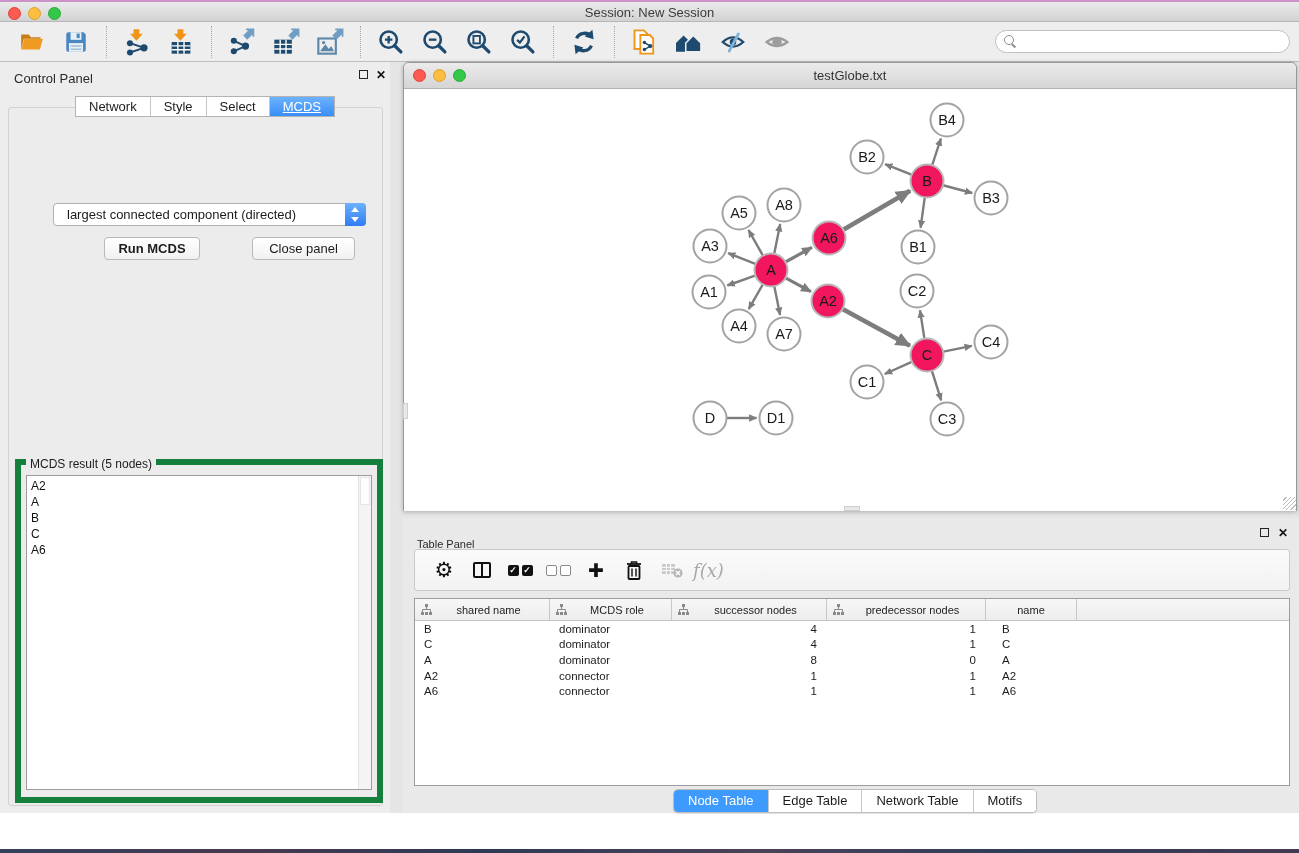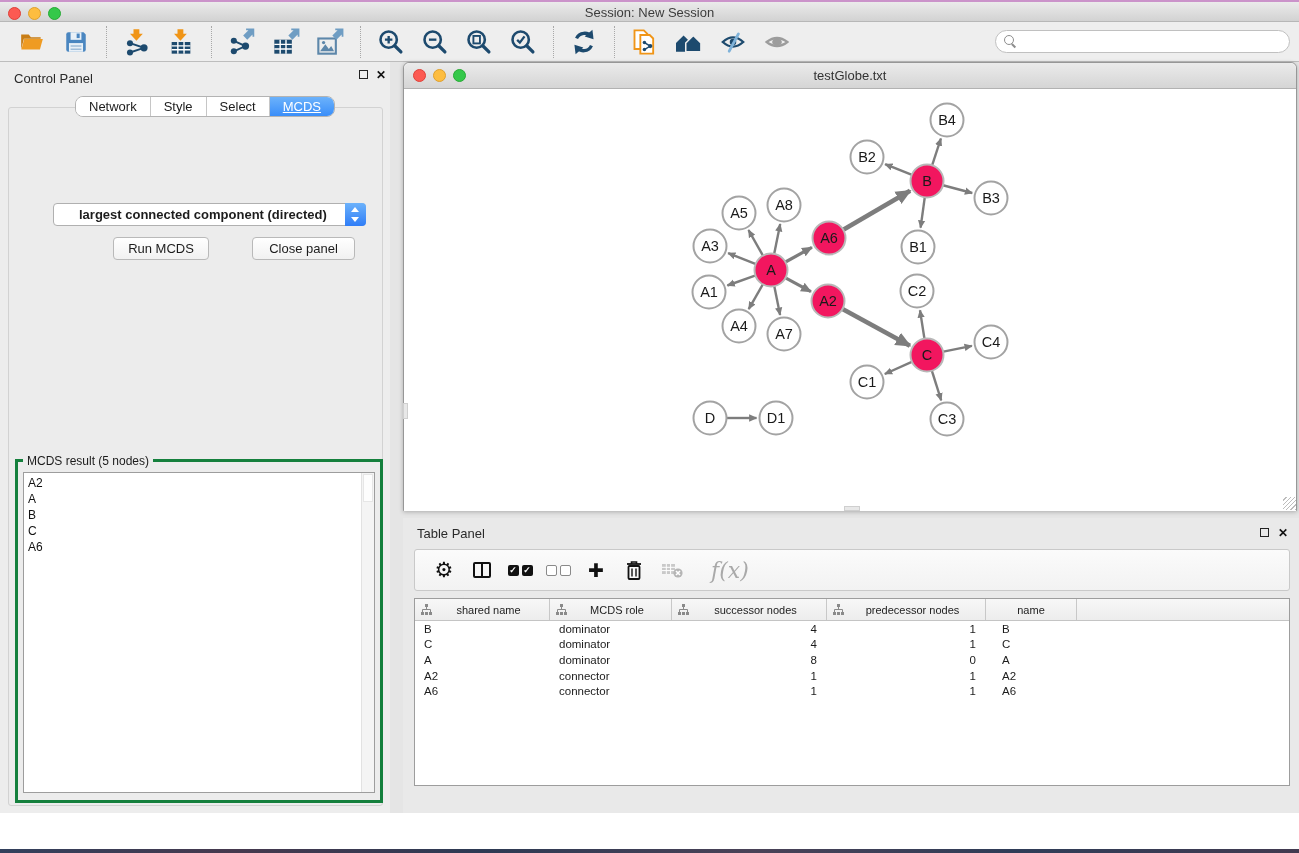--- a/index.html
+++ b/index.html
@@ -28,62 +28,62 @@
 
   
   .workspace { position:absolute; top:62px; left:0; right:0; height:751px; background:#e5e5e5; }
 
   
   .control-panel { position:absolute; left:0; top:0; width:390px; height:751px; background:#ededed; }
   .cp-title { position:absolute; left:14px; top:9px; font-size:13px; color:#2a2a2a; }
   .win-float { position:absolute; width:9px; height:9px; border:1.5px solid #222; }
   .win-close { position:absolute; font-size:12px; font-weight:bold; color:#111; line-height:12px; }
   .cp-content { position:absolute; left:8px; right:7px; top:45px; height:699px; border:1px solid #d2d2d2; border-radius:3px; background:#ececec; }
-  .cp-tabs { position:absolute; left:75px; top:34px; display:flex; height:21px; z-index:2; border-radius:8px; overflow:hidden; border:1px solid #b3b3b3; background:#fff; }
+  .cp-tabs { position:absolute; left:75px; top:34px; display:flex; height:21px; z-index:2; border-radius:0; overflow:hidden; border:1px solid #b3b3b3; background:#fff; }
   .cp-tab { padding:0 13px; font-size:13px; color:#1c1c1c; line-height:19px; border-right:1px solid #c6c6c6; background:#fff; }
   .cp-tab:last-child { border-right:none;text-decoration:underline; }
   .cp-tab.active { background:linear-gradient(#6cb2fb,#3a8ef9); color:#fff; }
   .opt-label { position:absolute; left:0; right:0; top:74px; text-align:center; font-size:13px; color:#1c1c1c; }
   .dropdown { position:absolute; left:44px; top:95px; width:313px; height:23px; background:#fff; border:1px solid #b0b0b0; border-radius:4px; display:flex; align-items:center; }
-  .dropdown .dd-text { flex:1; font-size:13px; color:#1c1c1c; padding-left:25px; white-space:nowrap; overflow:hidden;font-weight:bold; }
+  .dropdown .dd-text { flex:1; font-size:13px; color:#1c1c1c; padding-left:13px; white-space:nowrap; overflow:hidden; }
   .dd-stepper { width:21px; height:23px; margin:-1px -1px -1px 0; border-radius:0 4px 4px 0; background:linear-gradient(#6cb2fb,#2f7df7); position:relative; }
   .dd-stepper::before { content:""; position:absolute; left:6px; top:4px; border-left:4.5px solid transparent; border-right:4.5px solid transparent; border-bottom:5px solid #fff; }
   .dd-stepper::after { content:""; position:absolute; left:6px; bottom:4px; border-left:4.5px solid transparent; border-right:4.5px solid transparent; border-top:5px solid #fff; }
   .cp-btn { position:absolute; top:129px; height:23px; background:linear-gradient(#ffffff,#f1f1f1); border:1px solid #b9b9b9; border-radius:4px; font-size:13px; color:#1c1c1c; text-align:center; line-height:21px; }
-  .groupbox { position:absolute; left:14px; top:396px; width:368px; height:344px; border:3px solid #15803d; }
+  .groupbox { position:absolute; left:14px; top:396px; width:368px; height:344px; border:6px solid #15803d; }
   .groupbox .gb-label { position:absolute; left:5px; top:-8px; background:#ececec; padding:0 4px; font-size:12px; color:#1c1c1c; }
   .gb-list { position:absolute; left:5px; top:10px; right:5px; bottom:7px; background:#fff; border:1px solid #9d9d9d; }
   .gb-scroll { position:absolute; right:0; top:0; bottom:0; width:13px; background:#f4f4f4; border-left:1px solid #e2e2e2; }
   .gb-scroll::before{ content:""; position:absolute; top:1px; left:1px; right:1px; height:26px; background:#fdfdfd; border:1px solid #e6e6e6; }
   .list-item { font-size:12px; color:#111; line-height:16px; padding-left:4px; }
 
   
   .net-window { position:absolute; left:403px; top:0; width:894px; height:449px; background:#fff; border:1px solid #979797; border-radius:6px 6px 0 0; box-shadow:0 1px 4px rgba(0,0,0,.25); }
   .net-titlebar { position:absolute; left:0; right:0; top:0; height:26px; background:linear-gradient(#ebebeb,#d5d5d5); border-bottom:1px solid #b2b2b2; border-radius:6px 6px 0 0; }
   .net-titlebar .lights { top:6px; left:9px; }
   .net-title { position:absolute; left:0; right:0; top:5px; text-align:center; font-size:13px; color:#333; }
   .net-canvas { position:absolute; left:0; top:26px; width:892px; height:422px; background:#fff; }
   .grip-left { position:absolute; left:-1px; top:340px; width:5px; height:16px; background:#e8e8e8; border:1px solid #cfcfcf; }
   .grip-bottom { position:absolute; bottom:-1px; left:440px; width:16px; height:5px; background:#e8e8e8; border:1px solid #cfcfcf; }
   .grip-corner { position:absolute; right:0; bottom:0; width:13px; height:13px;
     background:repeating-linear-gradient(135deg,#fff 0 2px,#bdbdbd 2px 3px); }
 
   
   .table-panel { position:absolute; left:403px; top:456px; width:896px; height:295px; background:#e9e9e9; }
-  .tp-title { position:absolute; left:14px; top:8px; font-size:13px; color:#2a2a2a; }
+  .tp-title { position:absolute; left:14px; top:20px; font-size:11px; color:#2a2a2a; }
   .tp-toolbar { position:absolute; left:11px; top:31px; width:876px; height:42px; background:linear-gradient(#fbfbfb,#f2f2f2); border:1px solid #c9c9c9; border-radius:3px; display:flex; align-items:center; padding-left:10px; }
   .tp-ic { width:26px; height:26px; display:flex; align-items:center; justify-content:center; margin:0 6px; }
   .gear-glyph { font-family:"DejaVu Sans",sans-serif; font-size:21px; color:#111; line-height:26px; }
   .col-glyph { width:18px; height:16px; border:2.5px solid #111; border-radius:2px; position:relative; }
   .col-glyph::before { content:""; position:absolute; left:50%; top:0; bottom:0; width:2.5px; margin-left:-1.25px; background:#111; }
   .chkpair { display:flex; gap:3px; }
   .chk { width:11px; height:11px; border-radius:2px; background:#111; color:#fff; font-size:9px; line-height:11px; text-align:center; font-weight:bold; }
   .unchk { width:11px; height:11px; border-radius:2px; background:#fff; border:1.5px solid #8a8a8a; }
   .plus-glyph { font-family:"DejaVu Sans",sans-serif; font-size:19px; color:#111; font-weight:bold; }
-  .fx { font-family:"DejaVu Serif",serif; font-style:italic; font-size:22px; color:#a9a9a9; margin-left:20px; }
+  .fx { font-family:"DejaVu Serif",serif; font-style:italic; font-size:18px; color:#a9a9a9; margin-left:2px; }
   .tp-table { position:absolute; left:11px; top:80px; width:876px; height:188px; background:#fff; border:1px solid #9d9d9d; overflow:hidden; }
   .thead { display:flex; height:22px; background:linear-gradient(#f7f7f7,#ededed); border-bottom:1px solid #c4c4c4; }
   .th { display:flex; align-items:center; border-right:1px solid #c8c8c8; font-size:11px; color:#222; padding-left:6px; position:relative; }
   .th .th-label { flex:1; text-align:center; padding-right:6px; }
   .th-icon { display:inline-flex; margin-right:2px; }
   .tr { display:flex; height:15.6px; align-items:center; }
   .td { font-size:11.5px; color:#1c1c1c; white-space:nowrap; }
   .td.a-left { padding-left:9px; }
   .td.a-right { text-align:right; padding-right:10px; }
   .td.a-leftpad { padding-left:16px; }
@@ -251,21 +251,21 @@
 
     <div class="control-panel">
       <div class="cp-title">Control Panel</div>
       <div class="win-float" style="left:359px; top:8px;"></div>
       <div class="win-close" style="left:376px; top:7px;">✕</div>
       <div class="cp-content">
         <div class="dropdown">
           <span class="dd-text">largest connected component (directed)</span>
           <span class="dd-stepper"></span>
         </div>
-        <div class="cp-btn" style="left:104px; width:96px;">Run MCDS</div>
+        <div class="cp-btn" style="left:95px; width:96px;font-weight:bold;">Run MCDS</div>
         <div class="cp-btn" style="left:202px; width:103px;margin-left:41px;">Close panel</div>
         <div class="groupbox" style="left:6px; top:351px; width:368px; height:344px;">
           <span class="gb-label">MCDS result (5 nodes)</span>
           <div class="gb-list">
             <div style="margin:2px 14px 0 0;">
                 <div class="list-item">A2</div>
                 <div class="list-item">A</div>
                 <div class="list-item">B</div>
                 <div class="list-item">C</div>
                 <div class="list-item">A6</div>
@@ -540,17 +540,23 @@
             <div class="tr">
               <div class="td a-left" style="width: 135px;">A6</div>
               <div class="td a-left" style="width: 122px;">connector</div>
               <div class="td a-right" style="width: 155px;">1</div>
               <div class="td a-right" style="width: 159px;">1</div>
               <div class="td a-leftpad" style="width: 91px;">A6</div>
             </div>
           </div>
       </div>
 
+      <div class="tp-tabs">
+          <div class="tp-tab active">Node Table</div>
+          <div class="tp-tab">Edge Table</div>
+          <div class="tp-tab">Network Table</div>
+          <div class="tp-tab">Motifs</div>
+        </div>
     </div>
   </div>
 
   <div class="bottom-strip"></div>
 </div>
 
 </body></html>

